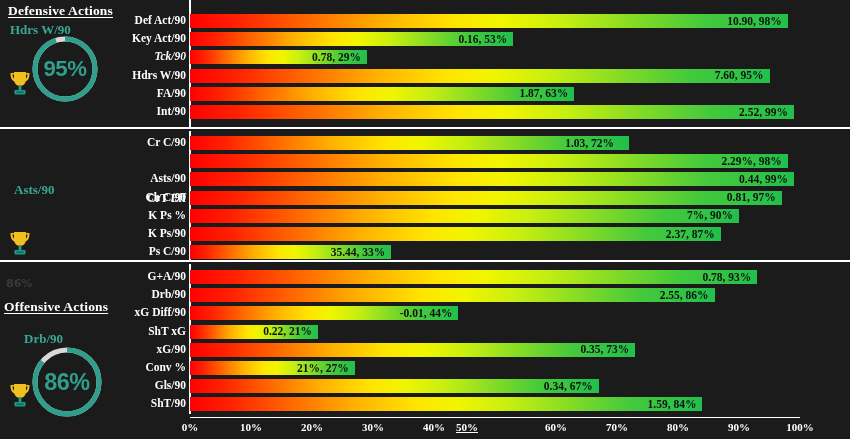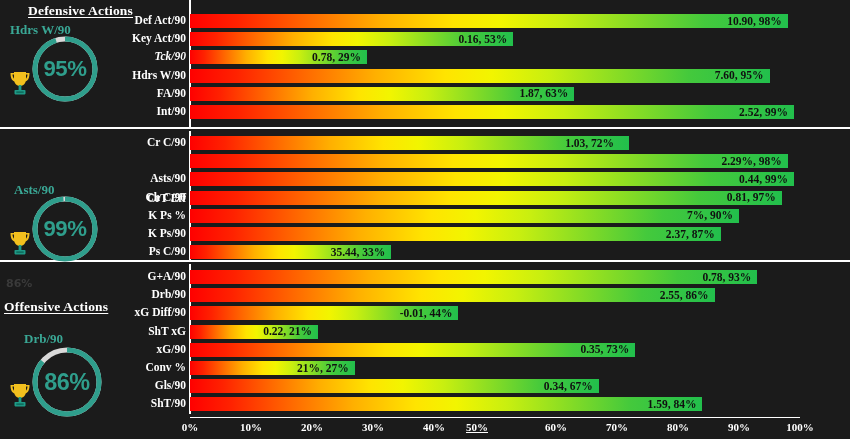--- a/index.html
+++ b/index.html
@@ -100,21 +100,21 @@
     white-space: nowrap;
     font-family: "Liberation Serif", serif;
   }
 </style>
 </head>
 <body>
 
 <div id="root">
     <div class="sec-vline" style="top: 0px; height: 127px;"></div>
     <div class="sec-divider" style="top: 127px;"></div>
-    <div class="sec-title" style="left: 8px; top: 3px; margin-left: 20px;">Defensive Actions</div>
+    <div class="sec-title" style="left: 8px; top: 3px;">Defensive Actions</div>
     <div class="gauge-label" style="left: 10px; top: 22px;">Hdrs W/90</div>
     <div class="gauge" style="width: 74px; height: 74px; left: 28px; top: 32px;">
       <svg width="74" height="74">
         <circle cx="37" cy="37" r="30" fill="none" stroke="#d9d9d9" stroke-width="5"></circle>
         <circle cx="37" cy="37" r="30" fill="none" stroke="#2f9e8c" stroke-width="5" stroke-linecap="butt" stroke-dasharray="179.0707812546182 188.49555921538757" transform="rotate(-90 37 37)"></circle>
       </svg>
       <div class="gauge-text" style="font-size: 22.2px;">95%</div>
     </div>
     <svg width="28" height="30" viewBox="0 0 28 30" class="trophy" style="left: 6px; top: 68px;">
       <path d="M8 4 H20 V11 C20 15.5 17.2 18 14 18 C10.8 18 8 15.5 8 11 Z" fill="#f2c01e"></path>
@@ -138,27 +138,20 @@
     <div class="barval" style="left: 763.5px; top: 70.1px; transform: translateX(-100%);">7.60, 95%</div>
     <div class="rowlabel" style="right: 664px; top: 87.8px; width: 120px;">FA/90</div>
     <div class="bar" style="top: 86.8px; width: 384.3px; height: 14px;"></div>
     <div class="barval" style="left: 568.3px; top: 88.3px; transform: translateX(-100%);">1.87, 63%</div>
     <div class="rowlabel" style="right: 664px; top: 106px; width: 120px;">Int/90</div>
     <div class="bar" style="top: 105px; width: 603.9px; height: 14px;"></div>
     <div class="barval" style="left: 787.9px; top: 106.5px; transform: translateX(-100%);">2.52, 99%</div>
     <div class="sec-vline" style="top: 131px; height: 129px;"></div>
     <div class="sec-divider" style="top: 260px;"></div>
     <div class="gauge-label" style="left: 14px; top: 182px;">Asts/90</div>
-    <div class="gauge" style="width: 74px; height: 74px; left: 28px; top: 192px;">
-      <svg width="74" height="74">
-        <circle cx="37" cy="37" r="30" fill="none" stroke="#d9d9d9" stroke-width="5"></circle>
-        <circle cx="37" cy="37" r="30" fill="none" stroke="#2f9e8c" stroke-width="5" stroke-linecap="butt" stroke-dasharray="186.6106036232337 188.49555921538757" transform="rotate(-90 37 37)"></circle>
-      </svg>
-      <div class="gauge-text" style="font-size: 22.2px;">99%</div>
-    </div>
     <svg width="28" height="30" viewBox="0 0 28 30" class="trophy" style="left: 6px; top: 228px;">
       <path d="M8 4 H20 V11 C20 15.5 17.2 18 14 18 C10.8 18 8 15.5 8 11 Z" fill="#f2c01e"></path>
       <path d="M8 5 H4.5 C4.5 10.5 6.2 13 9 13.6 L9 11.5 C7.5 10.8 6.6 9 6.5 6.6 H8 Z" fill="#f2c01e"></path>
       <path d="M20 5 H23.5 C23.5 10.5 21.8 13 19 13.6 L19 11.5 C20.5 10.8 21.4 9 21.5 6.6 H20 Z" fill="#f2c01e"></path>
       <rect x="12.6" y="17" width="2.8" height="5" fill="#1f9b87"></rect>
       <rect x="8.5" y="22" width="11" height="4.4" rx="0.8" fill="#1f9b87"></rect>
       <rect x="10.3" y="23.3" width="7.4" height="1.8" fill="#0f6f60"></rect>
     </svg>
     <div class="rowlabel" style="right: 664px; top: 137px; width: 120px;">Cr C/90</div>
     <div class="bar" style="top: 136px; width: 439.2px; height: 14px;"></div>
@@ -223,19 +216,19 @@
     <div class="barval" style="left: 592.7px; top: 380.7px; transform: translateX(-100%);">0.34, 67%</div>
     <div class="rowlabel" style="right: 664px; top: 398.4px; width: 120px;">ShT/90</div>
     <div class="bar" style="top: 397.4px; width: 512.4px; height: 14px;"></div>
     <div class="barval" style="left: 696.4px; top: 398.9px; transform: translateX(-100%);">1.59, 84%</div>
     <div class="axis-line" style="left: 190px; top: 417px; width: 610px;"></div>
     <div class="tick" style="left: 165px; top: 421px; width: 50px;">0%</div>
     <div class="tick" style="left: 226px; top: 421px; width: 50px;">10%</div>
     <div class="tick" style="left: 287px; top: 421px; width: 50px;">20%</div>
     <div class="tick" style="left: 348px; top: 421px; width: 50px;">30%</div>
     <div class="tick" style="left: 409px; top: 421px; width: 50px;">40%</div>
-    <div class="tick" style="left: 452px; top: 421px; width: 50px; text-decoration: underline;">50%</div>
+    <div class="tick" style="left: 442px; top: 421px; width: 50px; text-decoration: underline;">50%</div>
     <div class="tick" style="left: 531px; top: 421px; width: 50px;">60%</div>
     <div class="tick" style="left: 592px; top: 421px; width: 50px;">70%</div>
     <div class="tick" style="left: 653px; top: 421px; width: 50px;">80%</div>
     <div class="tick" style="left: 714px; top: 421px; width: 50px;">90%</div>
     <div class="tick" style="left: 775px; top: 421px; width: 50px;">100%</div>
   </div>
 
 </body></html>

